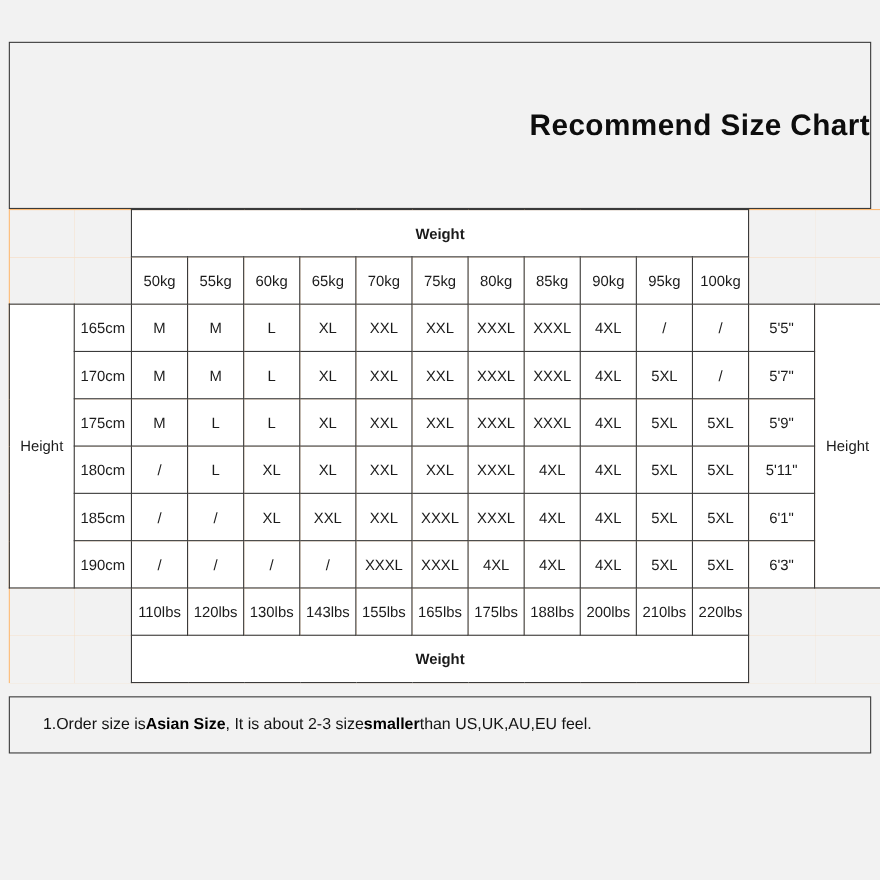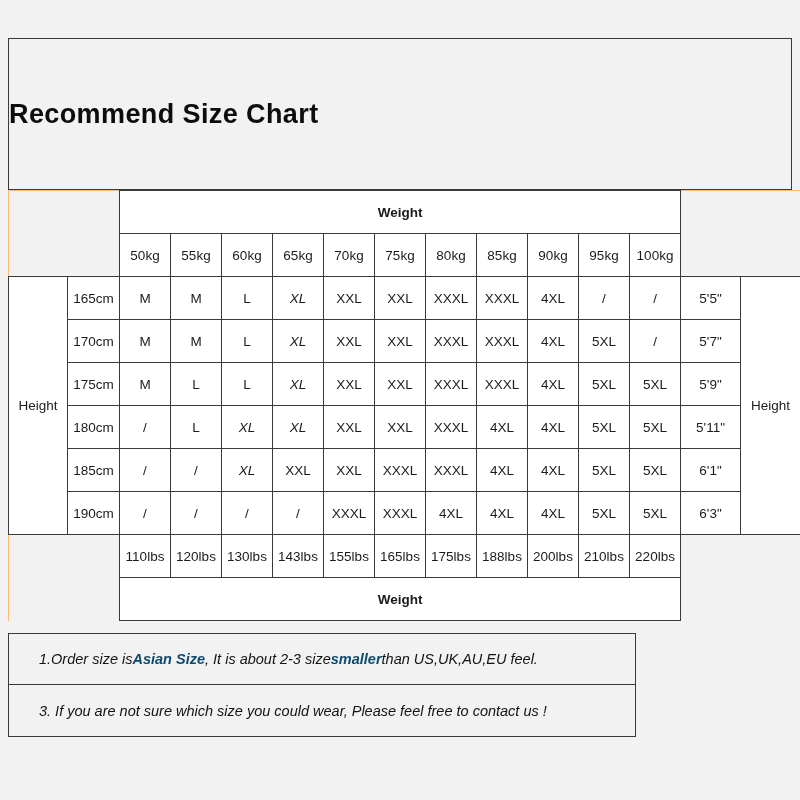--- a/index.html
+++ b/index.html
@@ -27,21 +27,21 @@
     position: absolute;
     left: 8px;
     top: 38px;
     width: 784px;
     height: 152px;
     box-sizing: border-box;
     border: 1.5px solid #3a3a3a;
     background: #f2f2f2;
     display: flex;
     align-items: center;
-    justify-content: flex-start;
+    justify-content: flex-end;
   }
   .chart-title {
     font-size: 27px;
     font-weight: bold;
     letter-spacing: 0.4px;
     color: #0d0d0d;
   }
 
   
   .grid {
@@ -98,50 +98,49 @@
   }
   .ft-val {
     font-size: 13.5px;
     background: #ffffff;
   }
 
   
   .sz        { font-size: 13.5px; color: #2a1a0a; }
   .sz-M      { background: #9ed2ee; }
   .sz-L      { background: #fbe313; }
-  .sz-XL     { background: #f9c3d2; font-style: italic; }
+  .sz-XL     { background: #f9c3d2; }
   .sz-XXL    { background: #ddf4e5; }
   .sz-XXXL   { background: #96d council; }
   .sz-XXXL   { background: #96d45a; }
   .sz-4XL    { background: #c8f2f9; }
   .sz-5XL    { background: #fbad07; color: #4a2600; }
   .sz-NA     { background: #d7eaa3; }
 
   
   .notes {
     position: absolute;
     left: 8px;
-    width: 628px;
+    width: 784px;
     box-sizing: border-box;
-    font-style: italic;
   }
   .note-row {
     box-sizing: border-box;
     border: 1.5px solid #3a3a3a;
     border-top: none;
     background: #f2f2f2;
     height: 52px;
     display: flex;
     align-items: center;
     padding-left: 30px;
     font-size: 14.5px;
     color: #141414;
   }
   .note-row.first { border-top: 1.5px solid #3a3a3a; }
-  .hl { color: #0c4a6e; font-weight: bold; }
+  .hl { color: #000000; font-weight: bold; }
 </style>
 </head>
 <body>
 
 <div id="page">
 
   <div class="title-band">
     <div class="chart-title">Recommend Size Chart</div>
   </div>
 
@@ -308,18 +307,15 @@
   </table>
 
   <div class="notes" id="notes-container" style="top: 633px;">
       <div class="note-row first">
         <span>1.Order size is </span>
         <span class="hl">Asian Size</span>
         <span>, It is about 2-3 size </span>
         <span class="hl">smaller</span>
         <span> than US,UK,AU,EU feel.</span>
       </div>
-      <div class="note-row">
-        <span>3. If you are not sure which size you could wear, Please feel free to contact us !</span>
-      </div>
     </div>
 
 </div>
 
 </body></html>

